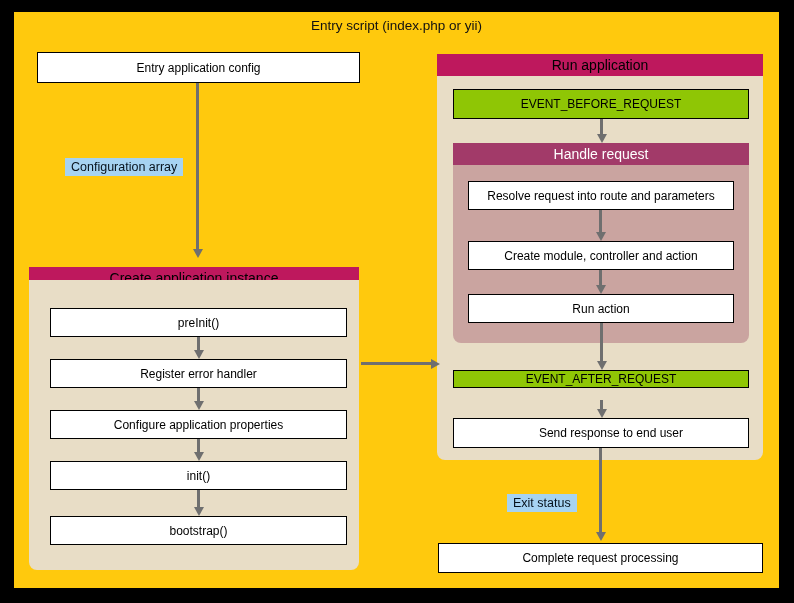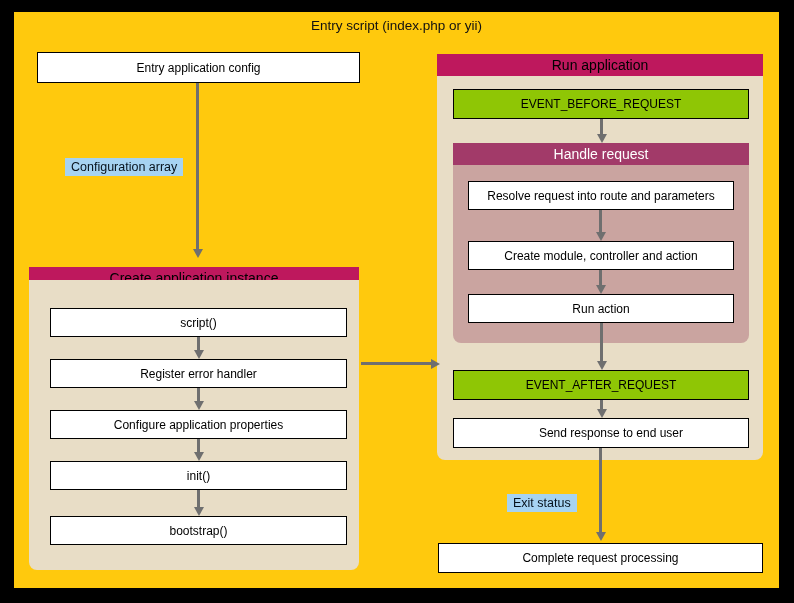--- a/index.html
+++ b/index.html
@@ -60,21 +60,21 @@
   <div class="title">Entry script (index.php or yii)</div>
 
   <div class="wbox" style="left:23px;top:40px;width:323px;height:31px;">Entry application config</div>
 
   <div class="varrow" style="left:182px;top:71px;height:166px;"></div>
 
   <div class="tag" style="left:51px;top:146px;">Configuration array</div>
 
   <div class="sec-header" style="left:15px;top:246px;width:330px;height:22px;margin-top:9px;">Create application instance</div>
   <div class="sec-body" style="left:15px;top:268px;width:330px;height:290px;">
-    <div class="wbox" style="left:21px;top:28px;width:297px;height:29px;">script()</div>
+    <div class="wbox" style="left:21px;top:28px;width:297px;height:29px;">preInit()</div>
     <div class="varrow" style="left:168px;top:57px;height:13px;"></div>
     <div class="wbox" style="left:21px;top:79px;width:297px;height:29px;">Register error handler</div>
     <div class="varrow" style="left:168px;top:108px;height:13px;"></div>
     <div class="wbox" style="left:21px;top:130px;width:297px;height:29px;">Configure application properties</div>
     <div class="varrow" style="left:168px;top:159px;height:13px;"></div>
     <div class="wbox" style="left:21px;top:181px;width:297px;height:29px;">init()</div>
     <div class="varrow" style="left:168px;top:210px;height:17px;"></div>
     <div class="wbox" style="left:21px;top:236px;width:297px;height:29px;">bootstrap()</div>
   </div>
 
@@ -89,21 +89,21 @@
     <div class="sec-header maroon" style="left:16px;top:67px;width:296px;height:22px;">Handle request</div>
     <div class="sec-body pink" style="left:16px;top:89px;width:296px;height:178px;">
       <div class="wbox" style="left:15px;top:16px;width:266px;height:29px;">Resolve request into route and parameters</div>
       <div class="varrow" style="left:146px;top:45px;height:22px;"></div>
       <div class="wbox" style="left:15px;top:76px;width:266px;height:29px;">Create module, controller and action</div>
       <div class="varrow" style="left:146px;top:105px;height:15px;"></div>
       <div class="wbox" style="left:15px;top:129px;width:266px;height:29px;">Run action</div>
     </div>
 
     <div class="varrow" style="left:163px;top:247px;height:38px;"></div>
-    <div class="gbox" style="left:16px;top:294px;width:296px;height:30px;">EVENT_AFTER_REQUEST</div>
+    <div class="gbox" style="left:16px;top:294px;width:296px;height:18px;">EVENT_AFTER_REQUEST</div>
     <div class="varrow" style="left:163px;top:324px;height:9px;"></div>
     <div class="wbox" style="left:16px;top:342px;width:296px;height:30px;padding-left:20px;">Send response to end user</div>
   </div>
 
   <div class="varrow" style="left:585px;top:436px;height:84px;"></div>
 
   <div class="tag" style="left:493px;top:482px;">Exit status</div>
 
   <div class="wbox" style="left:424px;top:531px;width:325px;height:30px;">Complete request processing</div>
 

